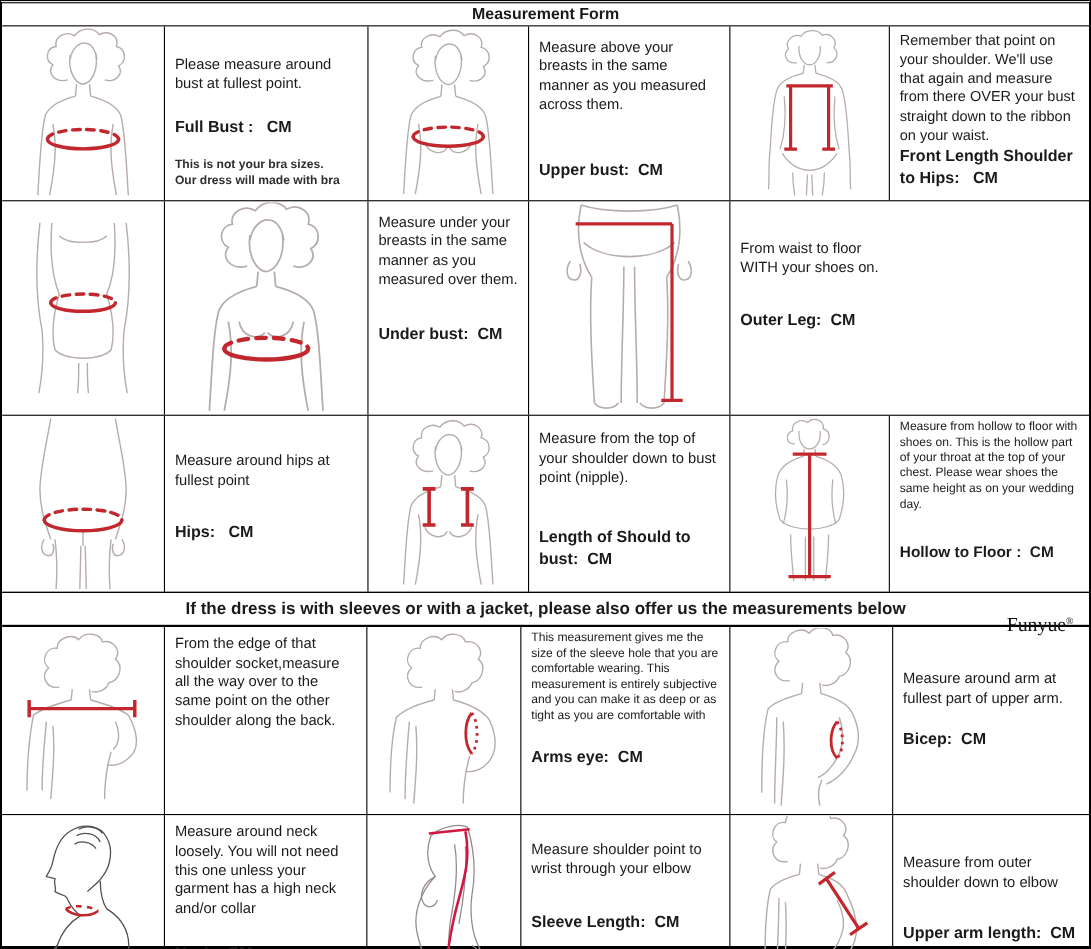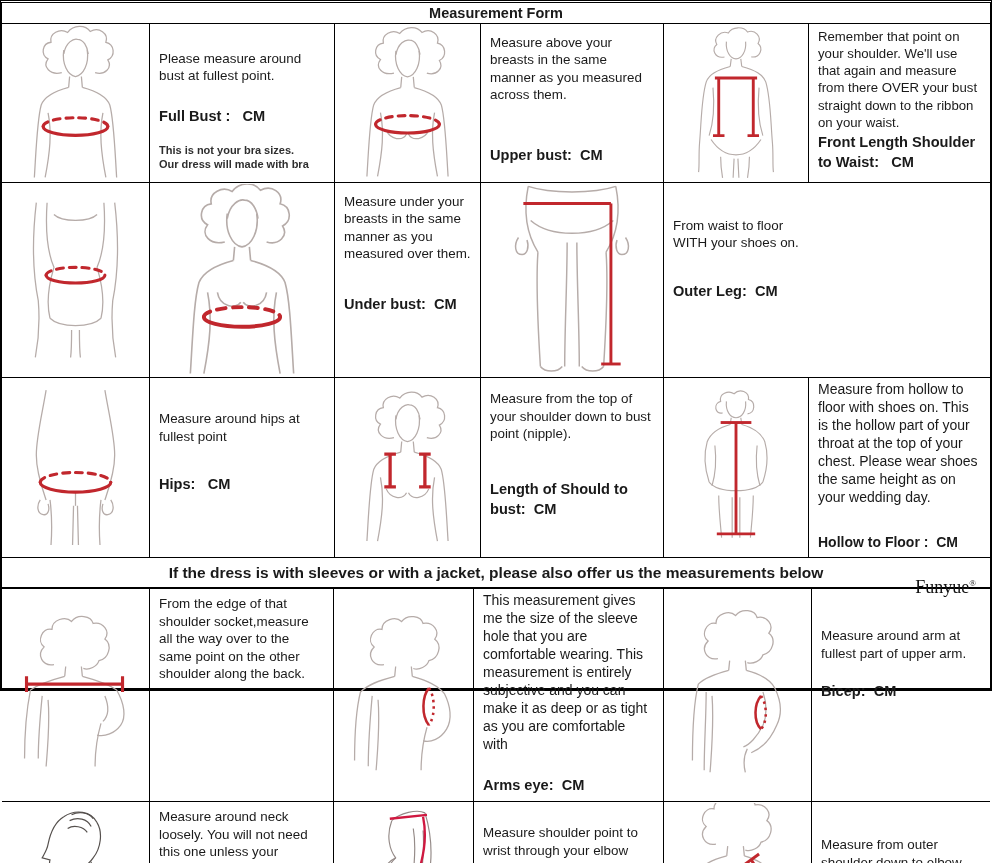--- a/index.html
+++ b/index.html
@@ -2,21 +2,21 @@
 <html><head>
 <meta charset="utf-8">
 <style>
   html,body{margin:0;padding:0;background:#fff;}
   .page{
     width:992px;height:863px;
     font-family:"Liberation Sans","DejaVu Sans",sans-serif;
     color:#1a1a1a;background:#fff;position:relative;box-sizing:border-box;
   }
   .mtable{
-    position:absolute;left:0;top:0;width:992px;height:691px;box-sizing:border-box;
+    position:absolute;left:0;top:0;width:992px;height:863px;box-sizing:border-box;
     border:2px solid #000;border-bottom:3px solid #000;border-top:3px double #000;
     display:flex;flex-direction:column;
   }
   .title-row{
     height:20px;flex:0 0 20px;border-bottom:1px solid #000;
     display:flex;align-items:center;justify-content:center;
     font-weight:bold;font-size:14.5px;
   }
   .grid-row{display:grid;border-bottom:1px solid #000;}
   .cols-a{grid-template-columns:148px 185px 146px 183px 145px 1fr;}
@@ -25,21 +25,21 @@
   .r2{flex:0 0 160px;}
   .r3{flex:0 0 160px;}
   .r4{flex:0 0 170px;}
   .r5{flex:1 1 auto;border-bottom:none;}
   .cell{border-right:1px solid #000;box-sizing:border-box;overflow:hidden;}
   .cell:last-child{border-right:none;}
   .fig-cell{display:flex;align-items:center;justify-content:center;padding:1px;}
   .fig-cell svg{width:100%;height:100%;}
   .txt-cell{padding:6px 9px;display:block;}
   .desc{font-size:13.4px;line-height:1.3;white-space:pre-wrap;}
-  .desc.small{font-size:14px;line-height:1.28;}
+  .desc.small{font-size:11px;line-height:1.28;}
   .label{font-weight:bold;font-size:14.6px;white-space:pre-wrap;line-height:1.35;}
   .note{font-weight:bold;font-size:11px;line-height:1.35;color:#2e2e2e;margin-top:16px;}
   .banner-row{
     flex:0 0 29px;border-bottom:2px solid #000;border-top:1px solid #000;margin-top:-1px;
     display:flex;align-items:center;position:relative;
   }
   .banner-text{
     flex:1;text-align:center;font-weight:bold;font-size:15.5px;
   }
   .brand{
@@ -121,21 +121,21 @@
           </g>
           <g stroke="#c1272d" fill="none" stroke-width="3">
             <path d="M52 52 L96 52"></path>
             <path d="M56 52 L56 112 M92 52 L92 112"></path>
             <path d="M50 112 L62 112 M86 112 L98 112"></path>
           </g>
         </svg>
       </div>
       <div class="cell txt-cell" style="padding-top:4px">
         <div class="desc" style="font-size:13.2px">Remember that point on your shoulder. We'll use that again and measure from there OVER your bust straight down to the ribbon on your waist.</div>
-        <div class="label" style="margin-top:2px">Front Length Shoulder to Waist:   CM</div>
+        <div class="label" style="margin-top:2px">Front Length Shoulder to Hips:   CM</div>
       </div>
     </div>
 
     <div class="grid-row cols-a r2">
       <div class="cell fig-cell">
         <svg viewBox="0 0 148 158">
           <g stroke="#b6aca9" fill="none" stroke-width="1.3">
             <path d="M34 0 C30 34 30 70 36 100 C38 124 36 142 33 158"></path>
             <path d="M114 0 C118 34 118 70 112 100 C110 124 112 142 115 158"></path>
             <path d="M45 0 C43 30 46 52 52 66 C46 86 44 102 48 118"></path>

